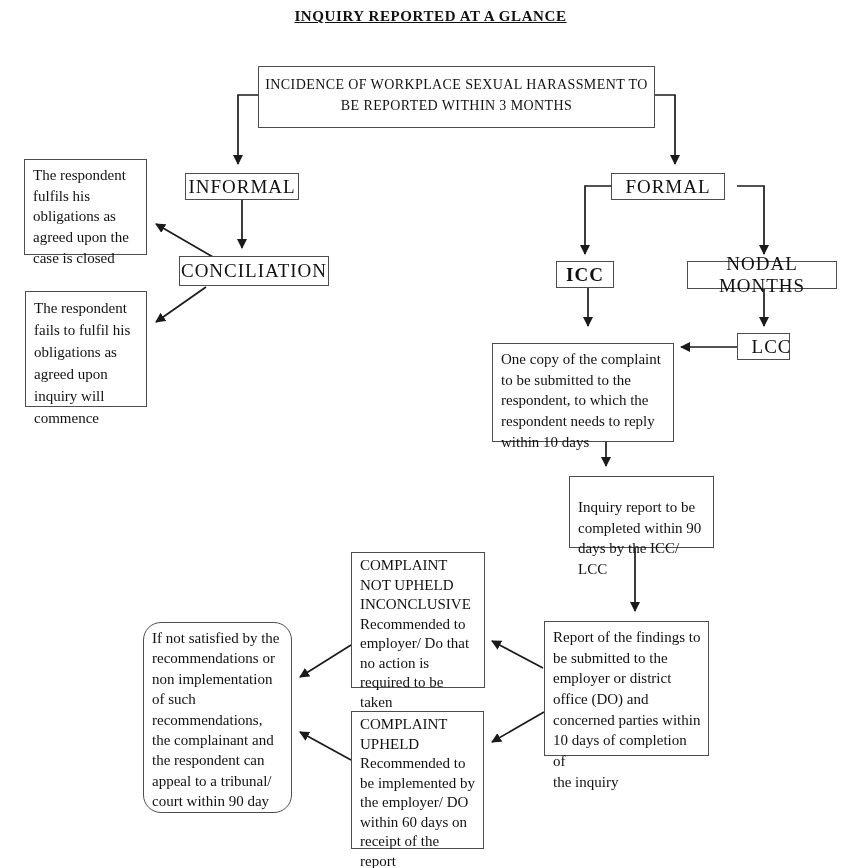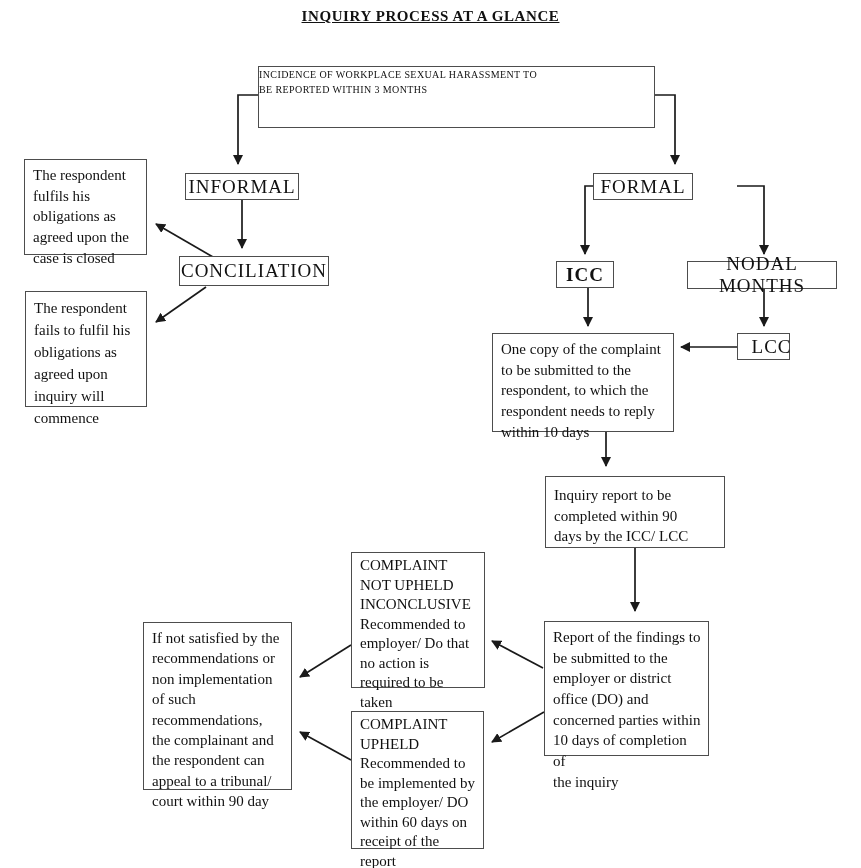--- a/index.html
+++ b/index.html
@@ -55,39 +55,40 @@
     text-align: center;
   }
   .text-node {
     padding: 5px 6px 4px 8px;
     line-height: 1.38;
   }
   .node-text {
     white-space: pre-line;
   }
   .center-node {
-    text-align: left;
+    text-align: center;
     letter-spacing: 0.4px;
-    font-size: 10px;
+    font-size: 14px;
+    padding-top: 7px;
     line-height: 1.5;
   }
   .tight {
     line-height: 1.3;
     padding-top: 3px;
   }
   .appeal-box {
     line-height: 1.36;
   }
 </style>
 </head>
 <body>
 
 <div id="canvas">
 
-  <div class="chart-title">INQUIRY PROCESS AT A GLANCE</div>
+  <div class="chart-title">INQUIRY REPORTED AT A GLANCE</div>
 
   <svg id="connectors" viewBox="0 0 861 868" xmlns="http://www.w3.org/2000/svg">
     <defs>
       <marker id="arr" markerUnits="userSpaceOnUse" markerWidth="12" markerHeight="10" refX="9" refY="5" orient="auto">
         <path d="M0,0 L10,5 L0,10 z" style="fill:#1a1a1a; stroke:none;"></path>
       </marker>
     </defs>
     <path d="M261,95 H238 V164" marker-end="url(#arr)"></path>
     <path d="M655,95 H675 V164" marker-end="url(#arr)"></path>
     <path d="M242,200 V248" marker-end="url(#arr)"></path>
@@ -108,21 +109,21 @@
 
   <div class="node center-node" style="left:258px; top:66px; width:397px; height:62px;">
     <div class="node-text">INCIDENCE OF WORKPLACE SEXUAL HARASSMENT TO
 BE REPORTED WITHIN 3 MONTHS</div>
   </div>
 
   <div class="node label-node" style="left:185px; top:173px; width:114px; height:27px;">
     <span class="node-text">INFORMAL</span>
   </div>
 
-  <div class="node label-node" style="left:593px; top:173px; width:100px; height:27px;">
+  <div class="node label-node" style="left:611px; top:173px; width:114px; height:27px;">
     <span class="node-text">FORMAL</span>
   </div>
 
   <div class="node text-node" style="left:24px; top:159px; width:123px; height:96px;">
     <div class="node-text">The respondent
 fulfils his
 obligations as
 agreed upon the
 case is closed</div>
   </div>
@@ -145,29 +146,29 @@
   </div>
 
   <div class="node label-node" style="left:687px; top:261px; width:150px; height:28px;">
     <span class="node-text">NODAL MONTHS</span>
   </div>
 
   <div class="node label-node" style="left:737px; top:333px; width:53px; height:27px;padding-left:16px;">
     <span class="node-text">LCC</span>
   </div>
 
-  <div class="node text-node" style="left:492px; top:333px; width:182px; height:99px;">
+  <div class="node text-node" style="left:492px; top:343px; width:182px; height:99px;">
     <div class="node-text">One copy of the complaint
 to be submitted to the
 respondent, to which the
 respondent needs to reply
 within 10 days</div>
   </div>
 
-  <div class="node text-node" style="left:545px; top:476px; width:180px; height:72px; padding-top:8px;">
+  <div class="node text-node" style="left:569px; top:476px; width:145px; height:72px; padding-top:20px;">
     <div class="node-text">Inquiry report to be
 completed within 90
 days by the ICC/ LCC</div>
   </div>
 
   <div class="node text-node" style="left:544px; top:621px; width:165px; height:135px;">
     <div class="node-text">Report of the findings to
 be submitted to the
 employer or district
 office (DO) and
@@ -191,21 +192,21 @@
     <div class="node-text">COMPLAINT
 UPHELD</div>
     <div class="node-text">Recommended to
 be implemented by
 the employer/ DO
 within 60 days on
 receipt of the
 report</div>
   </div>
 
-  <div class="node text-node appeal-box" style="left:143px; top:622px; width:149px; height:168px;">
+  <div class="node text-node appeal-box" style="left:143px; top:622px; width:149px; height:191px;border-radius:18px;">
     <div class="node-text">If not satisfied by the
 recommendations or
 non implementation
 of such
 recommendations,
 the complainant and
 the respondent can
 appeal to a tribunal/
 court within 90 day</div>
   </div>

